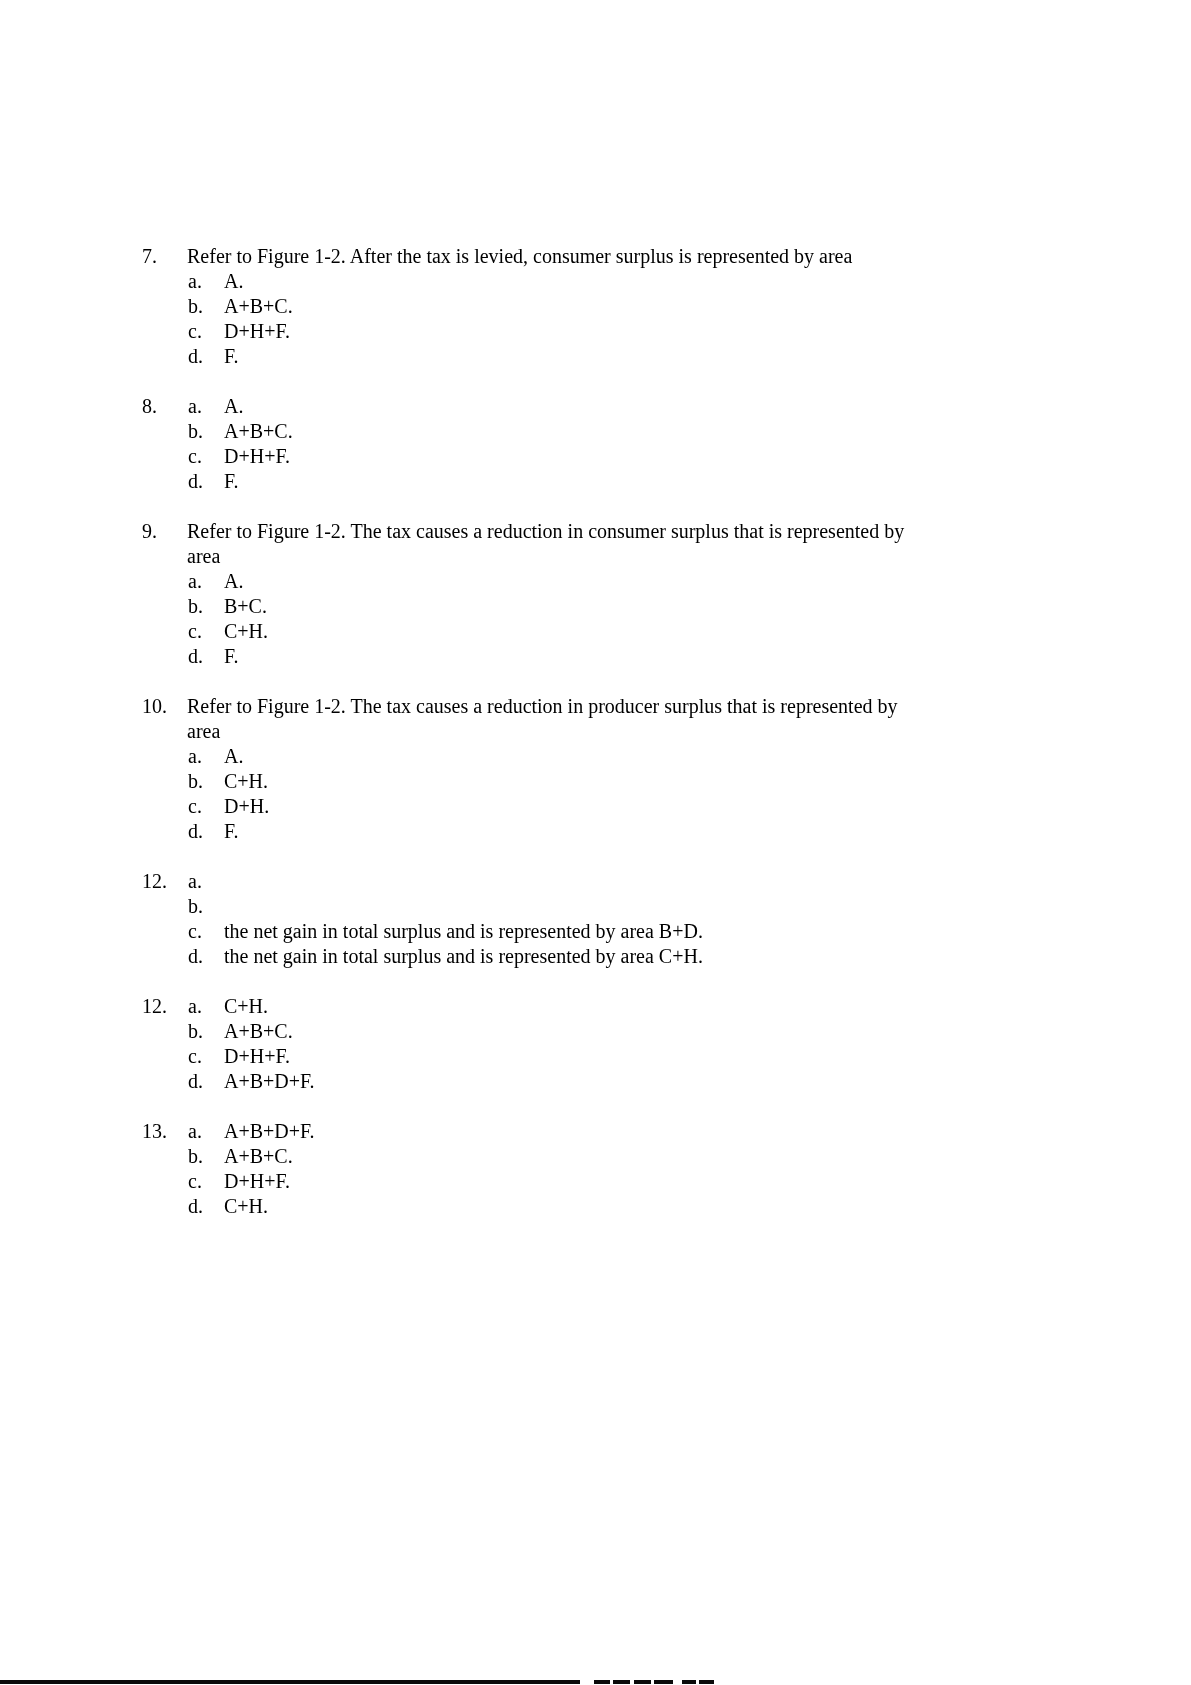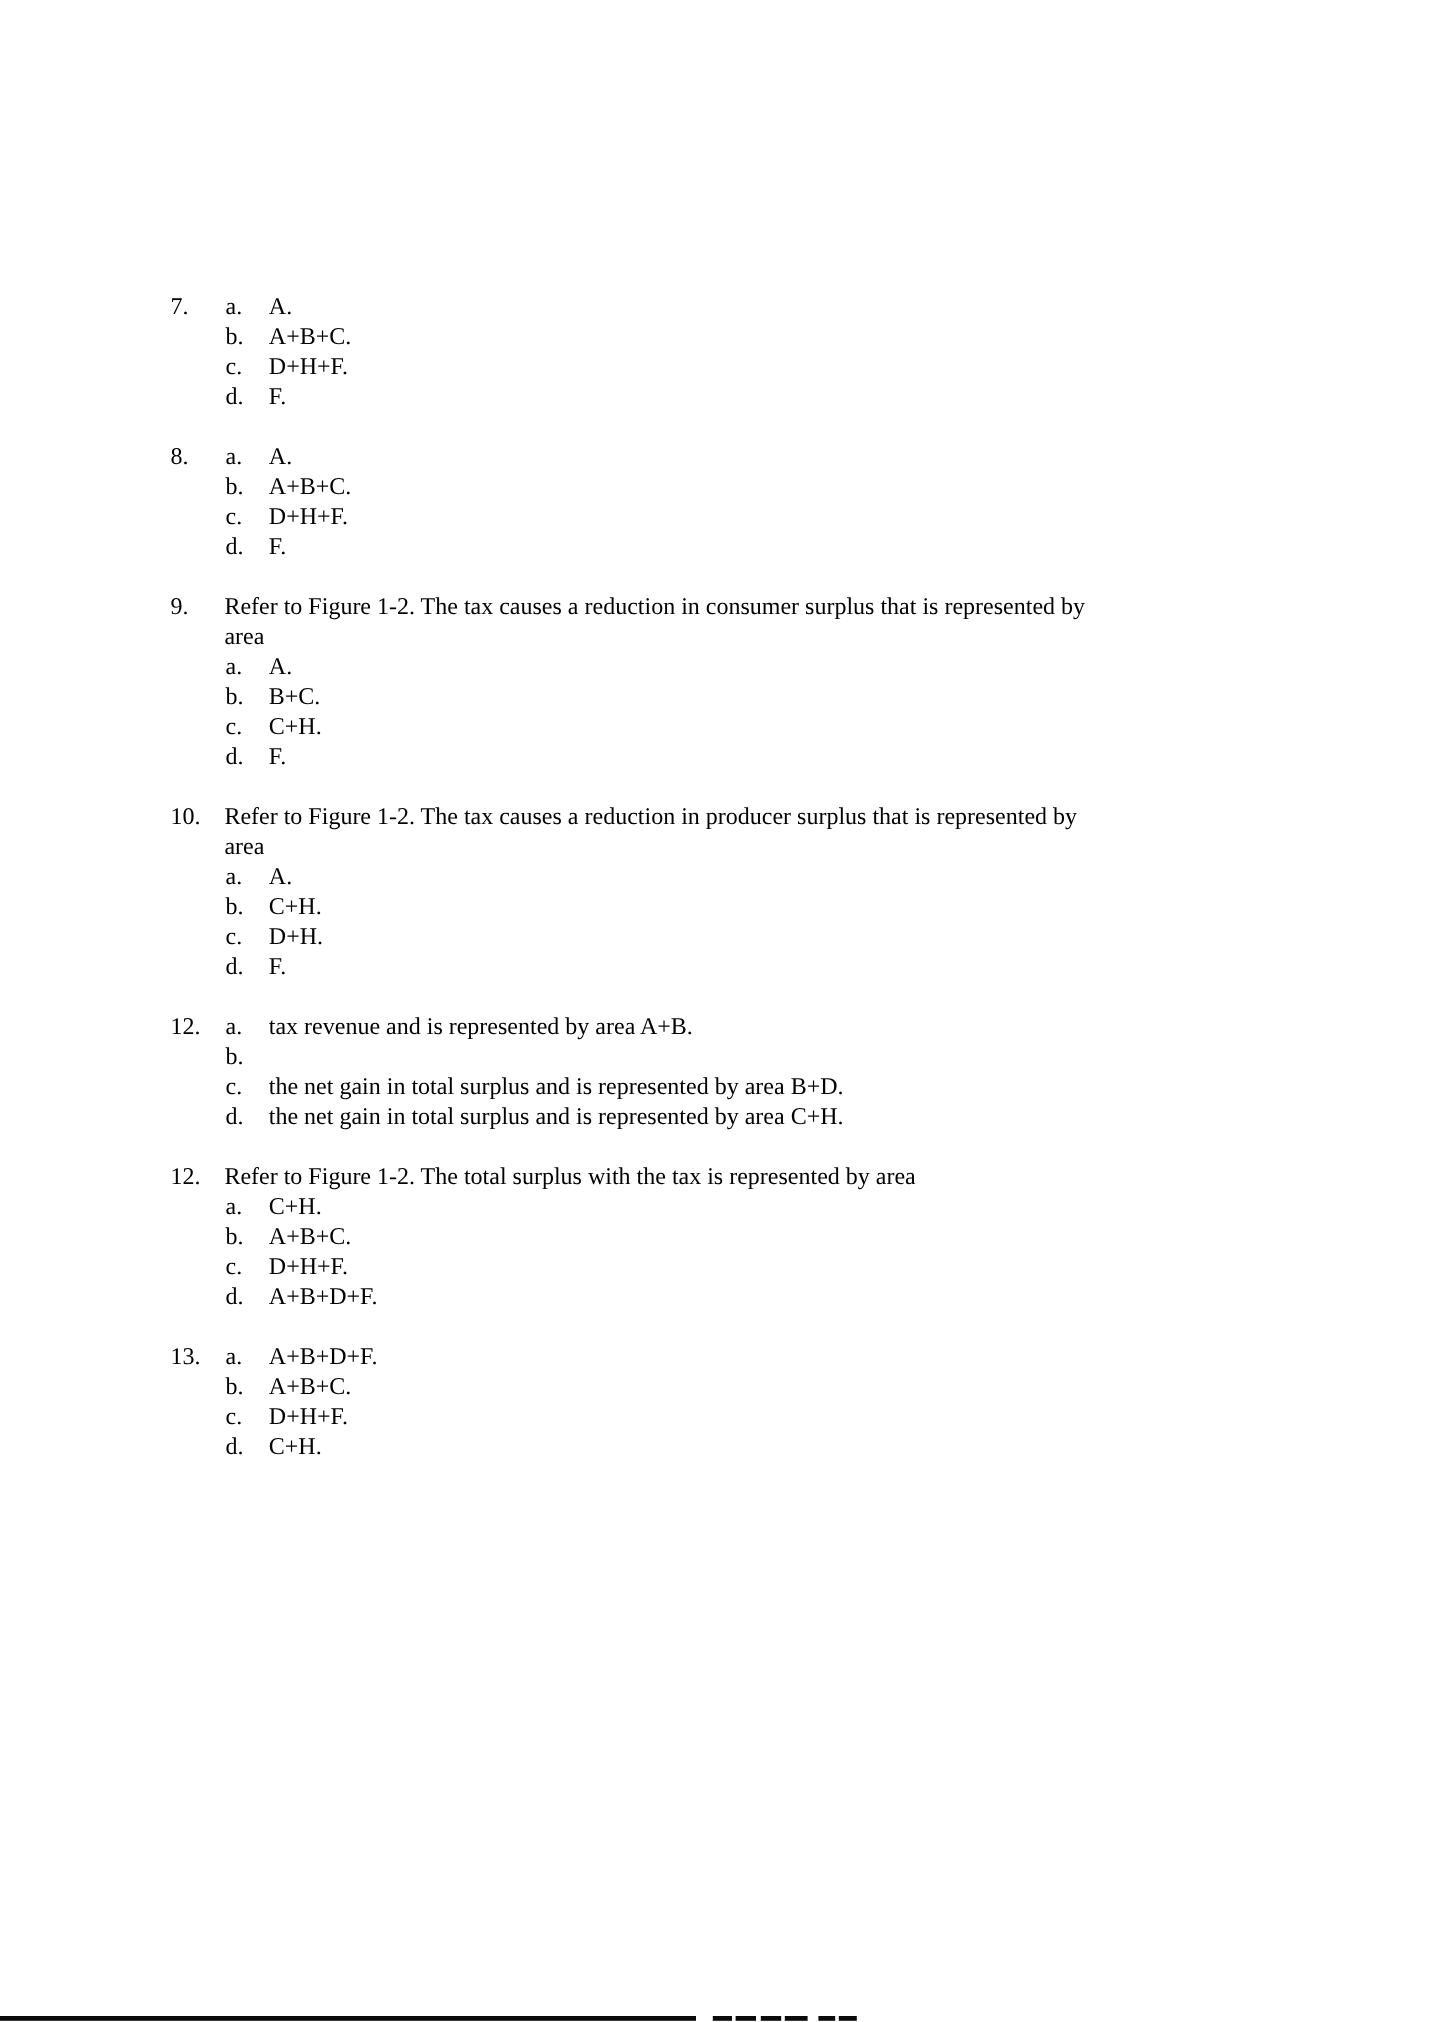--- a/index.html
+++ b/index.html
@@ -60,20 +60,21 @@
   .seg-d5 { left: 682px; width: 14px; }
   .seg-d6 { left: 699px; width: 15px; }
 </style>
 </head>
 <body>
 
 <div class="page">
   <main class="content">
   <section class="question">
     <span class="q-num">7.</span>
+    <div class="q-text">Refer to Figure 1-2. After the tax is levied, consumer surplus is represented by area</div>
 
     <ol class="options">
   <li class="option">
     <span class="opt-letter">a.</span>
     <span class="opt-text">A.</span>
   </li>
 
   <li class="option">
     <span class="opt-letter">b.</span>
     <span class="opt-text">A+B+C.</span>
@@ -170,42 +171,40 @@
   </li>
 </ol>
   </section>
 
   <section class="question">
     <span class="q-num">12.</span>
 
     <ol class="options">
   <li class="option">
     <span class="opt-letter">a.</span>
-    <span class="opt-text">tax revenue and is represented by area A+B.</span>
   </li>
 
   <li class="option">
     <span class="opt-letter">b.</span>
   </li>
 
   <li class="option">
     <span class="opt-letter">c.</span>
     <span class="opt-text">the net gain in total surplus and is represented by area B+D.</span>
   </li>
 
   <li class="option">
     <span class="opt-letter">d.</span>
     <span class="opt-text">the net gain in total surplus and is represented by area C+H.</span>
   </li>
 </ol>
   </section>
 
   <section class="question">
     <span class="q-num">12.</span>
-    <div class="q-text">Refer to Figure 1-2. The total surplus with the tax is represented by area</div>
 
     <ol class="options">
   <li class="option">
     <span class="opt-letter">a.</span>
     <span class="opt-text">C+H.</span>
   </li>
 
   <li class="option">
     <span class="opt-letter">b.</span>
     <span class="opt-text">A+B+C.</span>

